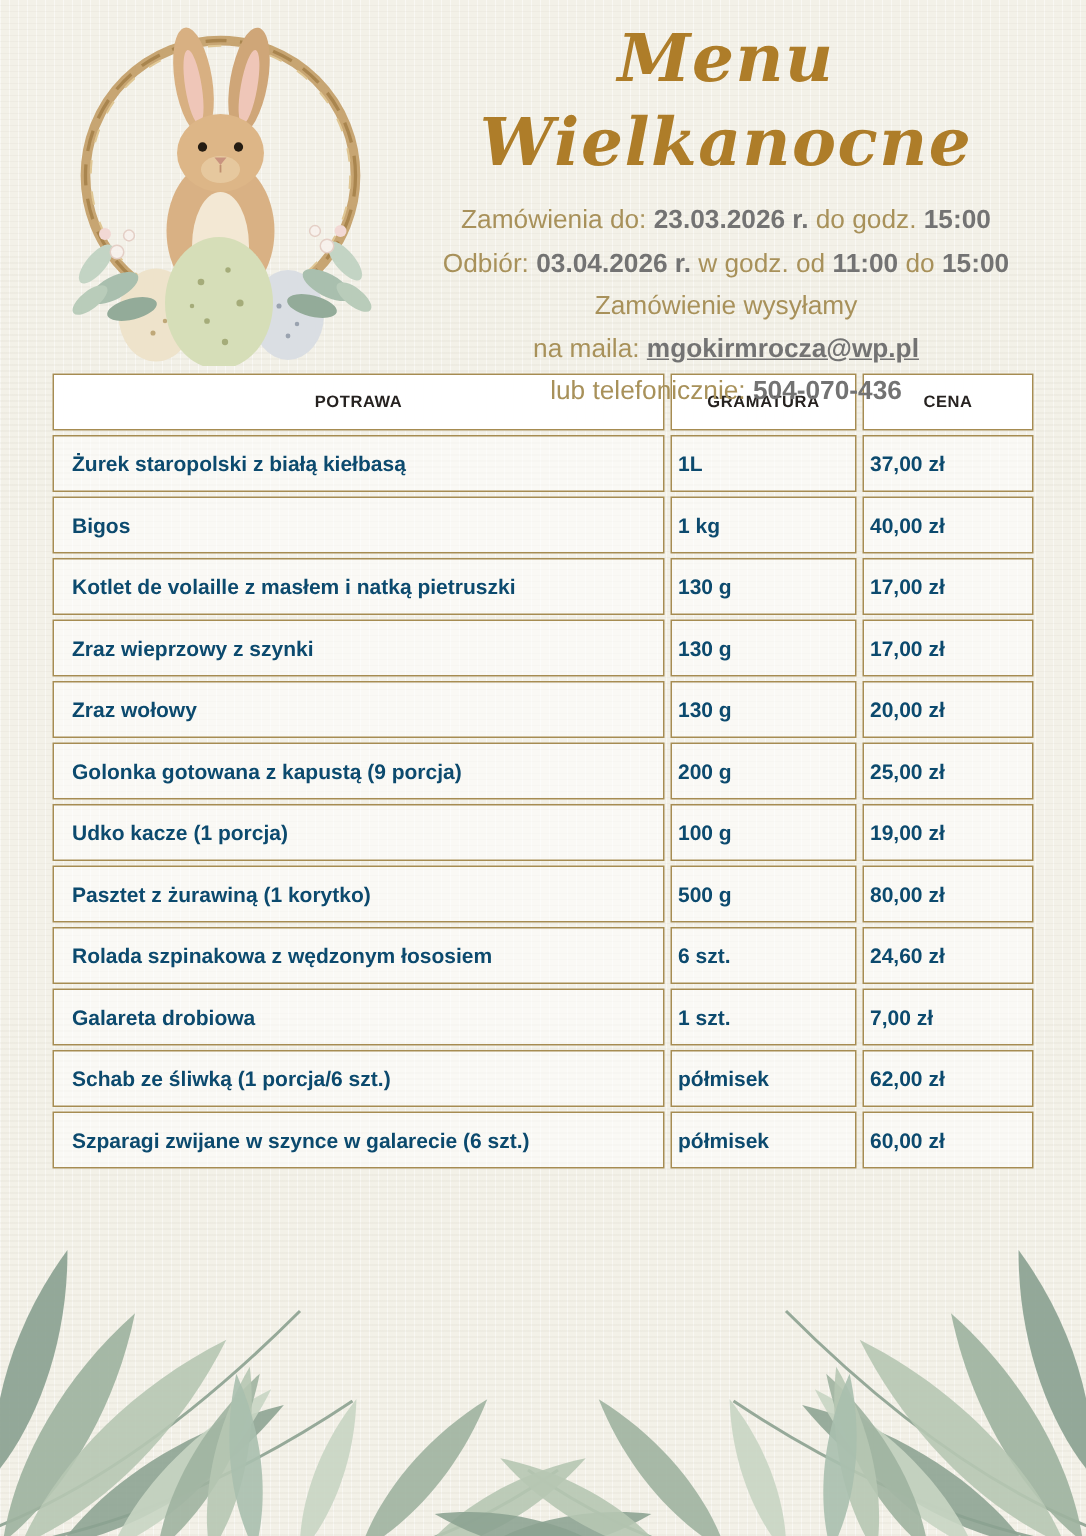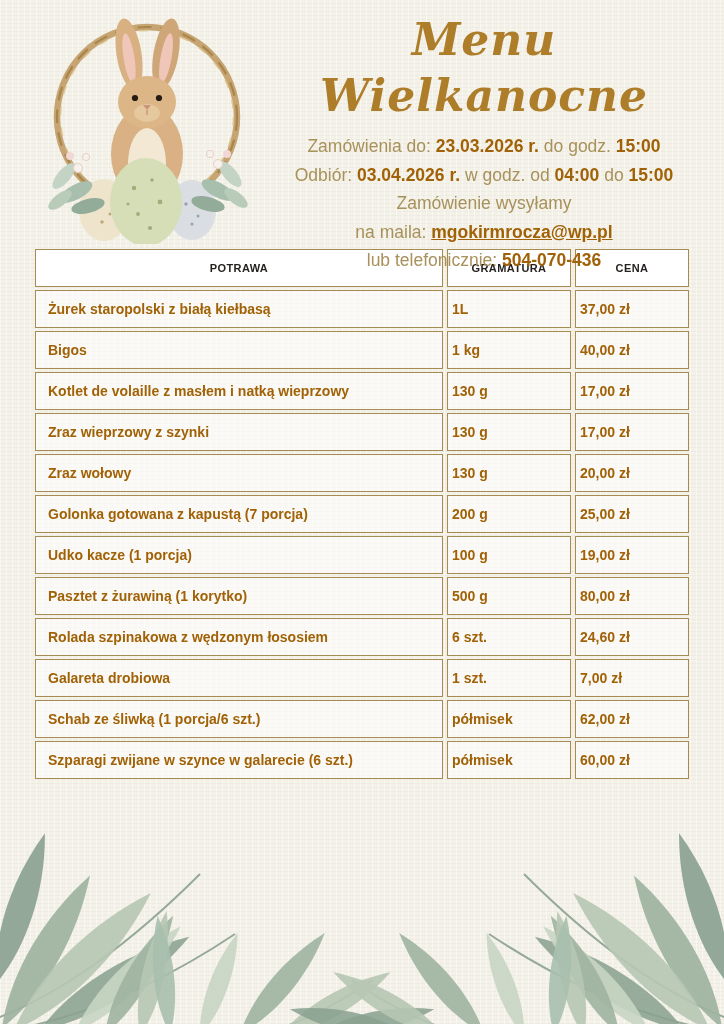--- a/index.html
+++ b/index.html
@@ -14,37 +14,37 @@
   .poster{position:relative;width:724px;height:1024px;}
   
   .header{position:relative;height:246px;z-index:3;}
   .wreath{position:absolute;left:26px;top:4px;width:240px;height:240px;}
   .header-text{position:absolute;left:252px;right:8px;top:12px;text-align:center;}
   .title{
     font-family:"DejaVu Serif",serif;font-style:italic;font-weight:700;
     font-size:44px;line-height:56px;margin:0 0 8px 0;color:#ae7d29;letter-spacing:1px;
   }
   .info-line{font-size:17.5px;line-height:28.5px;color:#a8915a;white-space:nowrap;}
-  .info-line .b{font-weight:700;color:#a16207;}
+  .info-line .b{font-weight:700;color:#737373;}
   .info-line .u{text-decoration:underline;}
   
   .menu-table{
     position:relative;z-index:2;margin:0 0 0 31px;width:662px;
     border-collapse:separate;border-spacing:4px 3px;table-layout:fixed;
   }
   .menu-table th,.menu-table td{
     box-sizing:border-box;border:1.6px solid #a68c52;height:38px;
     vertical-align:middle;overflow:hidden;
   }
   .menu-table th{
     background:#ffffff;color:#262220;font-size:11px;font-weight:700;
     letter-spacing:.4px;text-align:center;
   }
   .menu-table td{
-    background:rgba(255,255,255,0.55);color:#a16207;font-size:14px;font-weight:700;
+    background:rgba(255,255,255,0.55);color:#0c4a6e;font-size:14px;font-weight:700;
   }
   td.dish{text-align:left;padding:0 12px;}
   td.qty,td.price{text-align:left;padding:0 4px;}
   
   .garland{position:absolute;left:0;bottom:0;width:724px;height:240px;z-index:1;pointer-events:none;}
 </style>
 </head>
 <body>
 
 <div class="poster">
@@ -113,21 +113,21 @@
           <circle cx="201" cy="150" r="4" fill="#f2d8d4"></circle>
           <circle cx="184" cy="150" r="3.6" fill="#f7f1ec" stroke="#e4cfc6" stroke-width="1"></circle>
         </g>
       </svg>
     </div>
 
     <div class="header-text">
       <h1 class="title">Menu Wielkanocne</h1>
       <div id="order-info">
           <div class="info-line"><span>Zamówienia do: </span><span class="b">23.03.2026 r.</span><span> do godz. </span><span class="b">15:00</span></div>
-          <div class="info-line"><span>Odbiór: </span><span class="b">03.04.2026 r.</span><span> w godz. od </span><span class="b">04:00</span><span> do </span><span class="b">15:00</span></div>
+          <div class="info-line"><span>Odbiór: </span><span class="b">03.04.2026 r.</span><span> w godz. od </span><span class="b">11:00</span><span> do </span><span class="b">15:00</span></div>
           <div class="info-line"><span>Zamówienie wysyłamy</span></div>
           <div class="info-line"><span>na maila: </span><span class="b u">mgokirmrocza@wp.pl</span></div>
           <div class="info-line"><span>lub telefonicznie: </span><span class="b">504-070-436</span></div>
         </div>
     </div>
   </header>
 
   <main>
     <table class="menu-table">
       <colgroup>
@@ -147,36 +147,36 @@
             <td class="dish">Żurek staropolski z białą kiełbasą</td>
             <td class="qty">1L</td>
             <td class="price">37,00 zł</td>
           </tr>
           <tr>
             <td class="dish">Bigos</td>
             <td class="qty">1 kg</td>
             <td class="price">40,00 zł</td>
           </tr>
           <tr>
-            <td class="dish">Kotlet de volaille z masłem i natką wieprzowy</td>
+            <td class="dish">Kotlet de volaille z masłem i natką pietruszki</td>
             <td class="qty">130 g</td>
             <td class="price">17,00 zł</td>
           </tr>
           <tr>
             <td class="dish">Zraz wieprzowy z szynki</td>
             <td class="qty">130 g</td>
             <td class="price">17,00 zł</td>
           </tr>
           <tr>
             <td class="dish">Zraz wołowy</td>
             <td class="qty">130 g</td>
             <td class="price">20,00 zł</td>
           </tr>
           <tr>
-            <td class="dish">Golonka gotowana z kapustą (7 porcja)</td>
+            <td class="dish">Golonka gotowana z kapustą (9 porcja)</td>
             <td class="qty">200 g</td>
             <td class="price">25,00 zł</td>
           </tr>
           <tr>
             <td class="dish">Udko kacze (1 porcja)</td>
             <td class="qty">100 g</td>
             <td class="price">19,00 zł</td>
           </tr>
           <tr>
             <td class="dish">Pasztet z żurawiną (1 korytko)</td>

